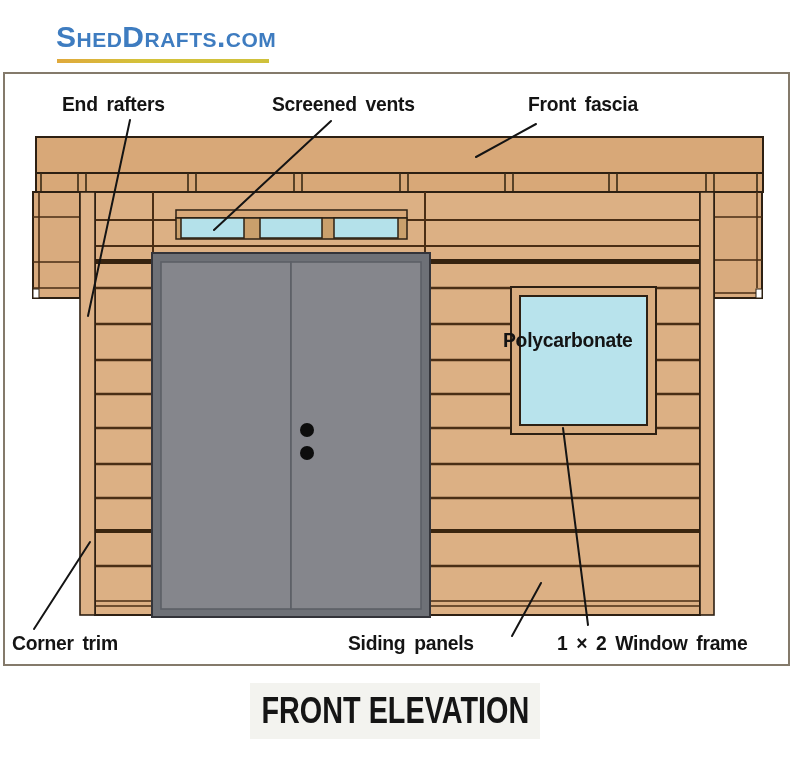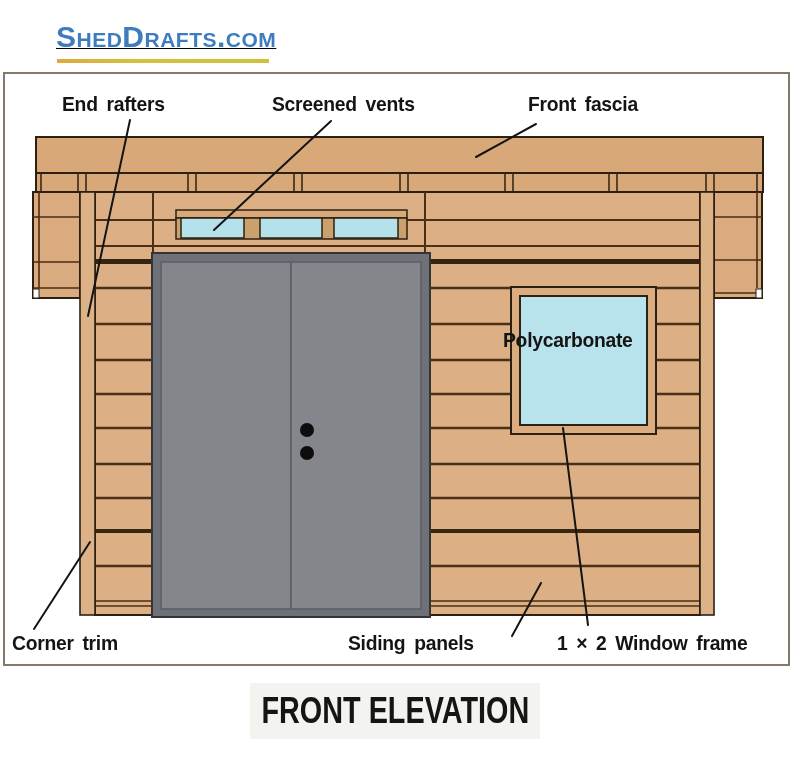--- a/index.html
+++ b/index.html
@@ -1,20 +1,20 @@
 <!DOCTYPE html>
 <html><head>
 <meta charset="utf-8">
 <style>
   html,body{margin:0;padding:0;background:#ffffff;}
   .canvas{position:relative;width:800px;height:763px;background:#ffffff;overflow:hidden;
           font-family:"Liberation Sans",sans-serif;}
   .frame{position:absolute;left:3px;top:72px;width:787px;height:594px;
          border:2px solid #847a6b;box-sizing:border-box;}
-  .logo{position:absolute;left:56px;top:20px;text-decoration:underline;}
+  .logo{position:absolute;left:56px;top:20px;}
   .logo-text{font:700 30px "Liberation Sans",sans-serif;font-variant:small-caps;
              color:#3e7cc0;letter-spacing:.5px;}
   .logo-underline{position:absolute;left:1px;top:39px;width:212px;height:4px;
                   background:linear-gradient(90deg,#e0a93c 0%,#d4c23a 40%,#cfc13c 100%);}
   .diagram-svg{position:absolute;left:0;top:0;}
   .lbl{position:absolute;font:700 21px "Liberation Sans",sans-serif;color:#141414;
        white-space:nowrap;transform:scaleX(.92);transform-origin:0 0;
        word-spacing:4px;letter-spacing:-.3px;}
   .lbl-poly{font-size:21px;}
   .title-box{position:absolute;left:250px;top:683px;width:290px;height:56px;

